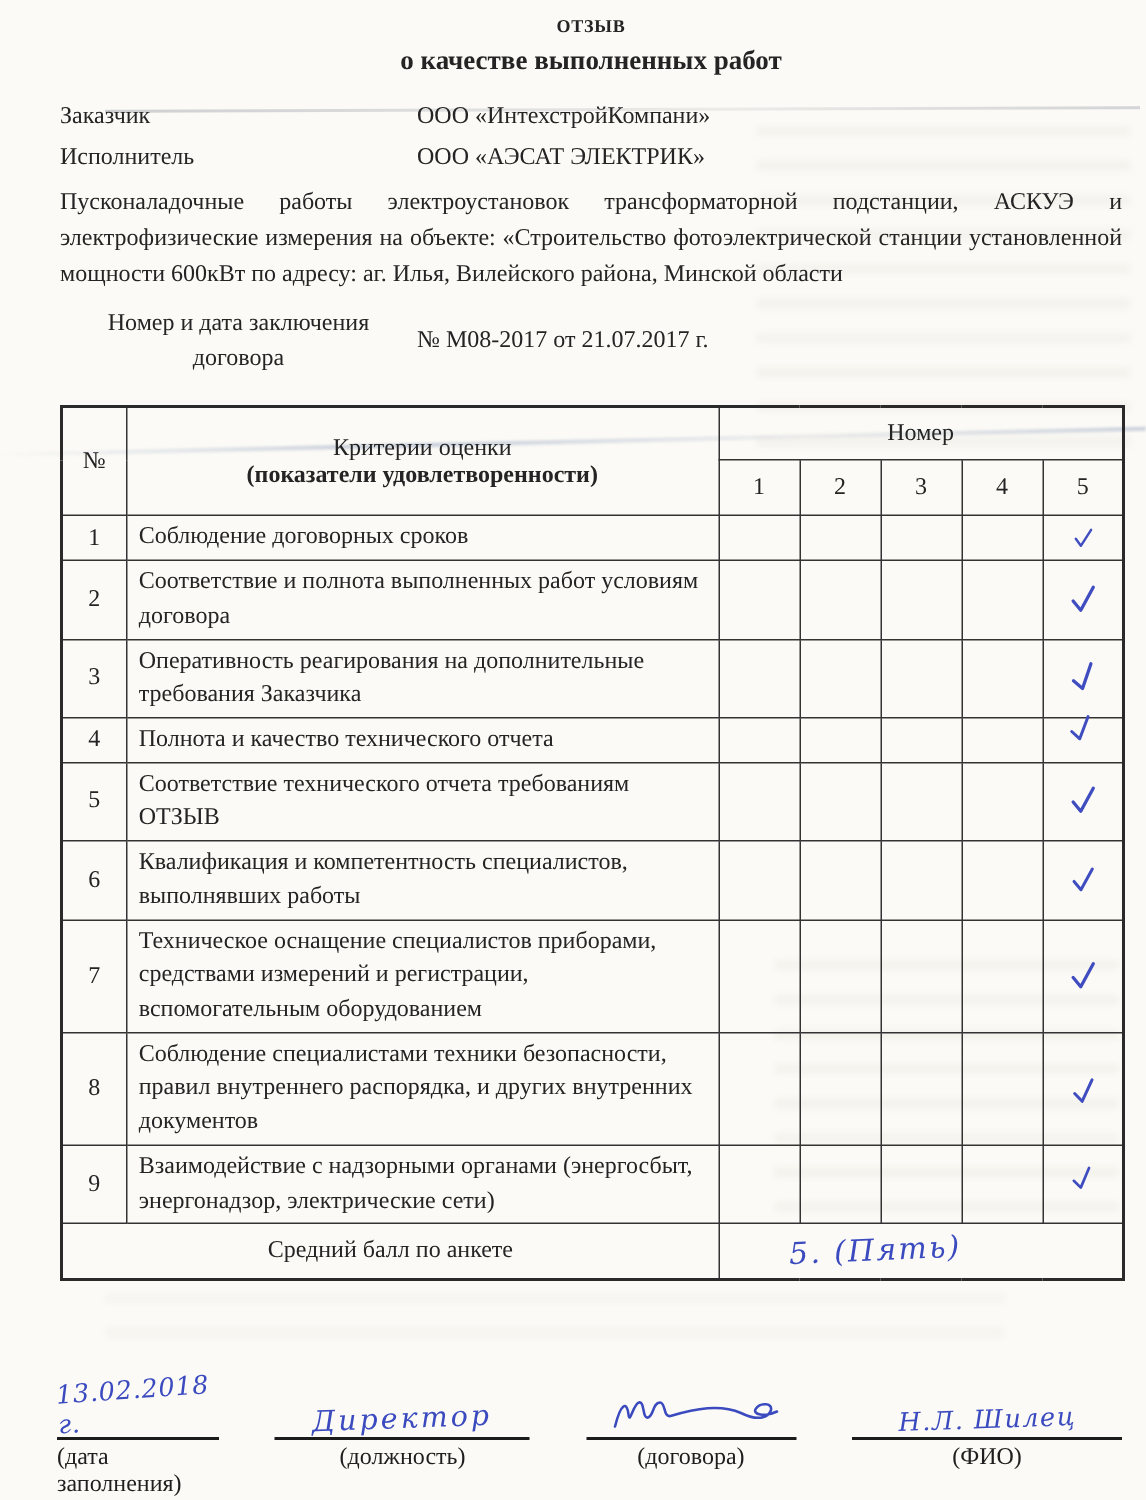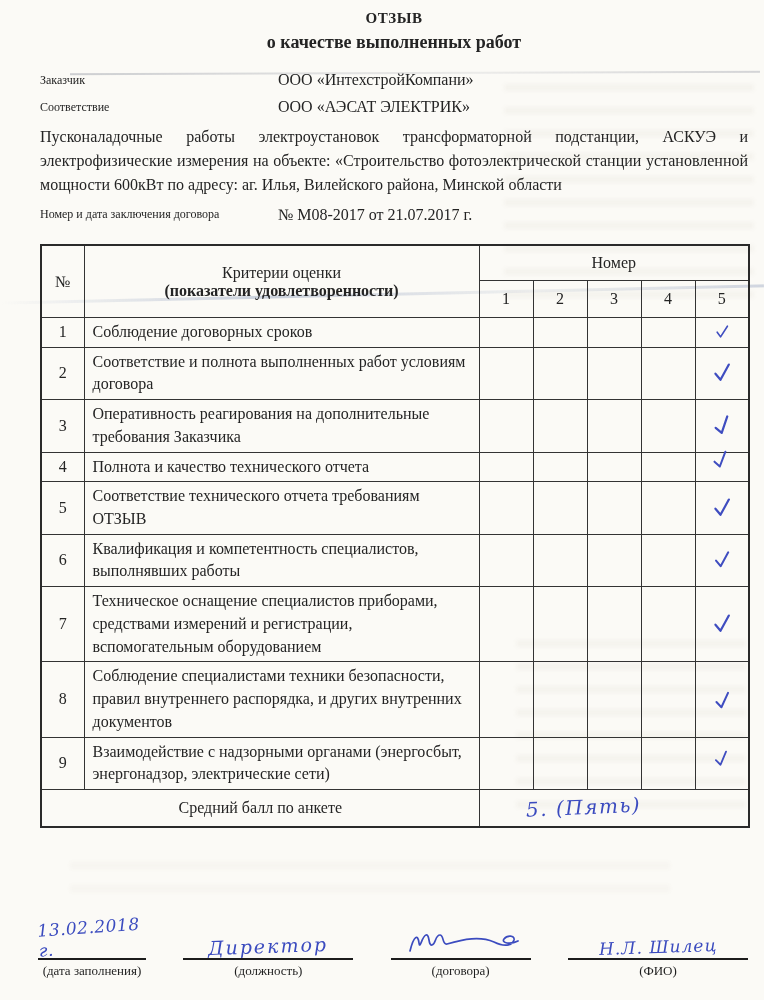--- a/index.html
+++ b/index.html
@@ -19,31 +19,31 @@
   .ghost-streak{left:0;top:293px;width:764px;height:3px;
     background:linear-gradient(90deg,rgba(110,130,170,.0),rgba(110,130,170,.35) 35%,rgba(110,130,170,.08) 70%,rgba(110,130,170,.3));
     transform:rotate(-1.3deg);filter:blur(.6px);}
   .ghost-text{filter:blur(2px);opacity:.55;
     background:repeating-linear-gradient(180deg,rgba(140,124,96,.10) 0 7px,rgba(0,0,0,0) 7px 23px);}
   .gt1{right:10px;top:84px;width:250px;height:220px;}
   .gt2{right:18px;top:640px;width:230px;height:180px;}
   .gt3{left:70px;top:862px;width:600px;height:34px;opacity:.4;}
 
   
-  .title{ text-align:center;font-weight:bold;font-size:15px;letter-spacing:.5px;}
+  .title{ text-align:center;font-weight:bold;font-size:12px;letter-spacing:.5px;}
   .subtitle{text-align:center;font-weight:bold;font-size:18px;margin-top:5px;}
 
   
   .info{margin-top:18px;width:708px;}
   .info-row{display:flex;align-items:center;margin-bottom:9px;}
-  .info-label{width:238px;flex:0 0 238px;font-size:12px;}
+  .info-label{width:238px;flex:0 0 238px;font-size:16px;}
   .info-value{flex:1;font-size:16px;}
   .info-value.par{text-align:justify;line-height:1.5;}
   .info-row.tall{align-items:center;}
-  .info-label.two-line{line-height:1.45;}
+  .info-label.two-line{line-height:1.45;text-align:center;}
 
   
   table.score{border-collapse:collapse;width:708px;margin-top:20px;
     border:2.5px solid #2a2a2a;table-layout:fixed;}
   table.score td,table.score th{border:1.4px solid #333;font-size:16px;
     font-weight:normal;padding:3px 8px;vertical-align:middle;overflow:visible;}
   col.c-num{width:43px;} col.c-crit{width:395px;} col.c-s{width:54px;}
   th.h-num,th.h-crit{font-weight:bold;}
   th.h-ball{font-weight:bold;height:28px;}
   th.h-score{font-weight:bold;height:30px;text-align:center;}
@@ -64,21 +64,21 @@
   .avg-hand{display:inline-block;font-size:20px;letter-spacing:1.5px;
     transform:rotate(-2.5deg);padding-left:38px;}
 
   
   .sig-row{position:absolute;left:38px;top:924px;width:710px;display:flex;
     justify-content:space-between;}
   .sig-col{display:flex;flex-direction:column;align-items:center;}
   .sig-col .writing{height:34px;display:flex;align-items:flex-end;justify-content:center;
     width:100%;padding-bottom:1px;box-sizing:border-box;}
   .sig-line{width:100%;border-bottom:2.2px solid #1c1c1c;}
-  .sig-caption{font-size:13px;margin-top:3px;color:#1e1e1e;}
+  .sig-caption{font-size:16px;margin-top:3px;color:#1e1e1e;}
   .w-date{width:108px;} .w-pos{width:170px;} .w-sign{width:140px;} .w-name{width:180px;}
   .hw-date{font-size:17px;transform:rotate(-4deg);letter-spacing:.5px;}
   .hw-pos{font-size:19px;transform:rotate(-2deg);letter-spacing:2px;}
   .hw-name{font-size:17px;transform:rotate(-2deg);letter-spacing:1px;}
   .sig-svg path{stroke:#3b4bbf;stroke-width:1.7;fill:none;stroke-linecap:round;}
 </style>
 </head>
 <body>
 
 <div class="ghost ghost-rule"></div>
@@ -91,21 +91,21 @@
 
   <div class="title">ОТЗЫВ</div>
   <div class="subtitle">о качестве выполненных работ</div>
 
   <div class="info">
     <div class="info-row">
       <div class="info-label">Заказчик</div>
       <div class="info-value">ООО «ИнтехстройКомпани»</div>
     </div>
     <div class="info-row">
-      <div class="info-label">Соответствие</div>
+      <div class="info-label">Исполнитель</div>
       <div class="info-value">ООО «АЭСАТ ЭЛЕКТРИК»</div>
     </div>
     <div class="info-row tall">
       <div class="info-value par">Пусконаладочные работы электроустановок трансформаторной подстанции, АСКУЭ и электрофизические измерения на объекте: «Строительство фотоэлектрической станции установленной мощности 600кВт по адресу: аг. Илья, Вилейского района, Минской области</div>
     </div>
     <div class="info-row tall">
       <div class="info-label two-line">Номер и дата заключения договора</div>
       <div class="info-value">№ М08-2017 от 21.07.2017 г.</div>
     </div>
   </div>

